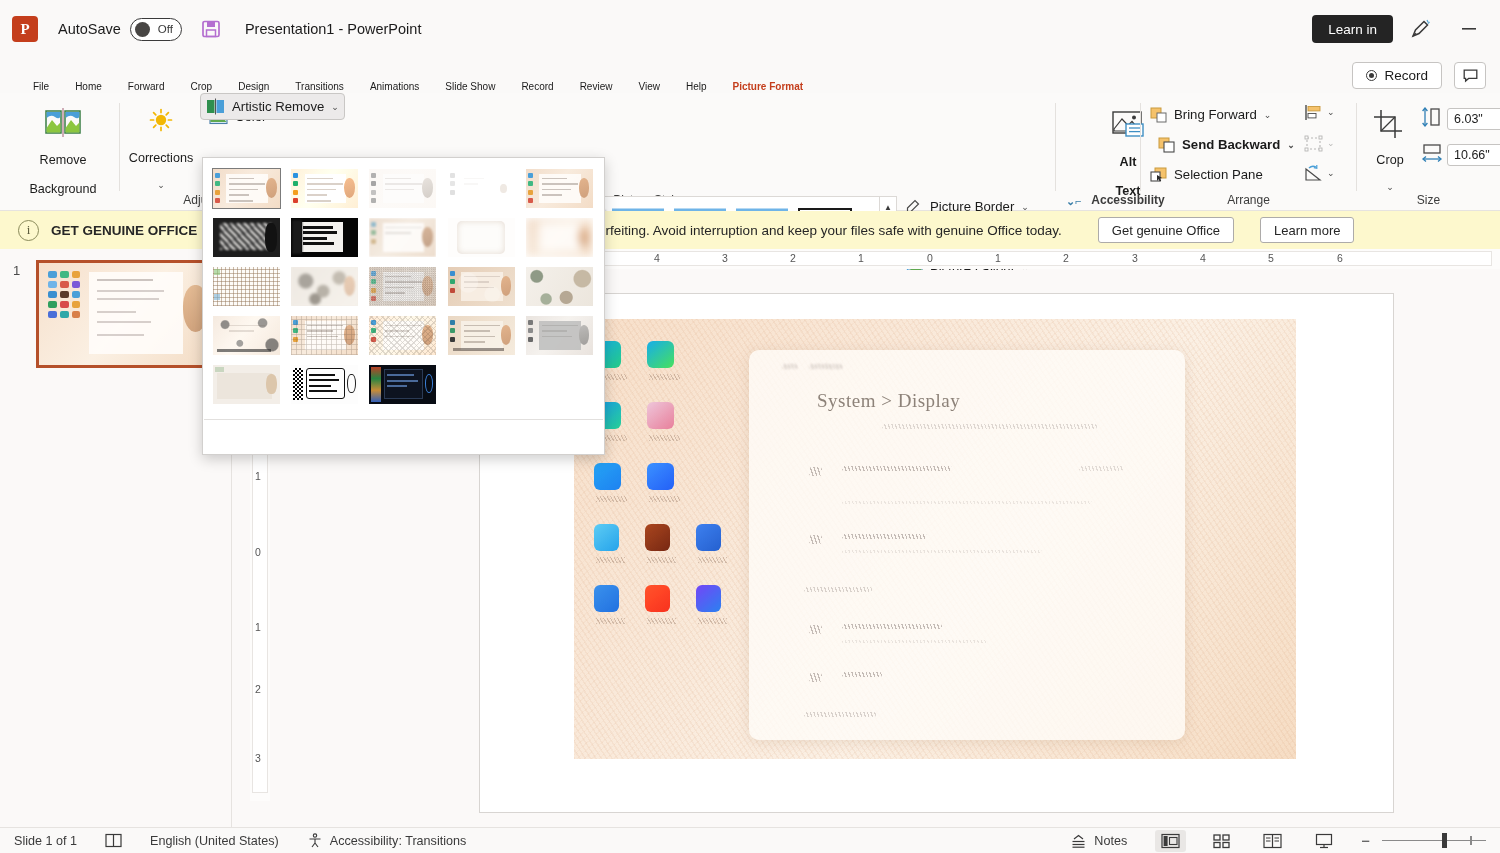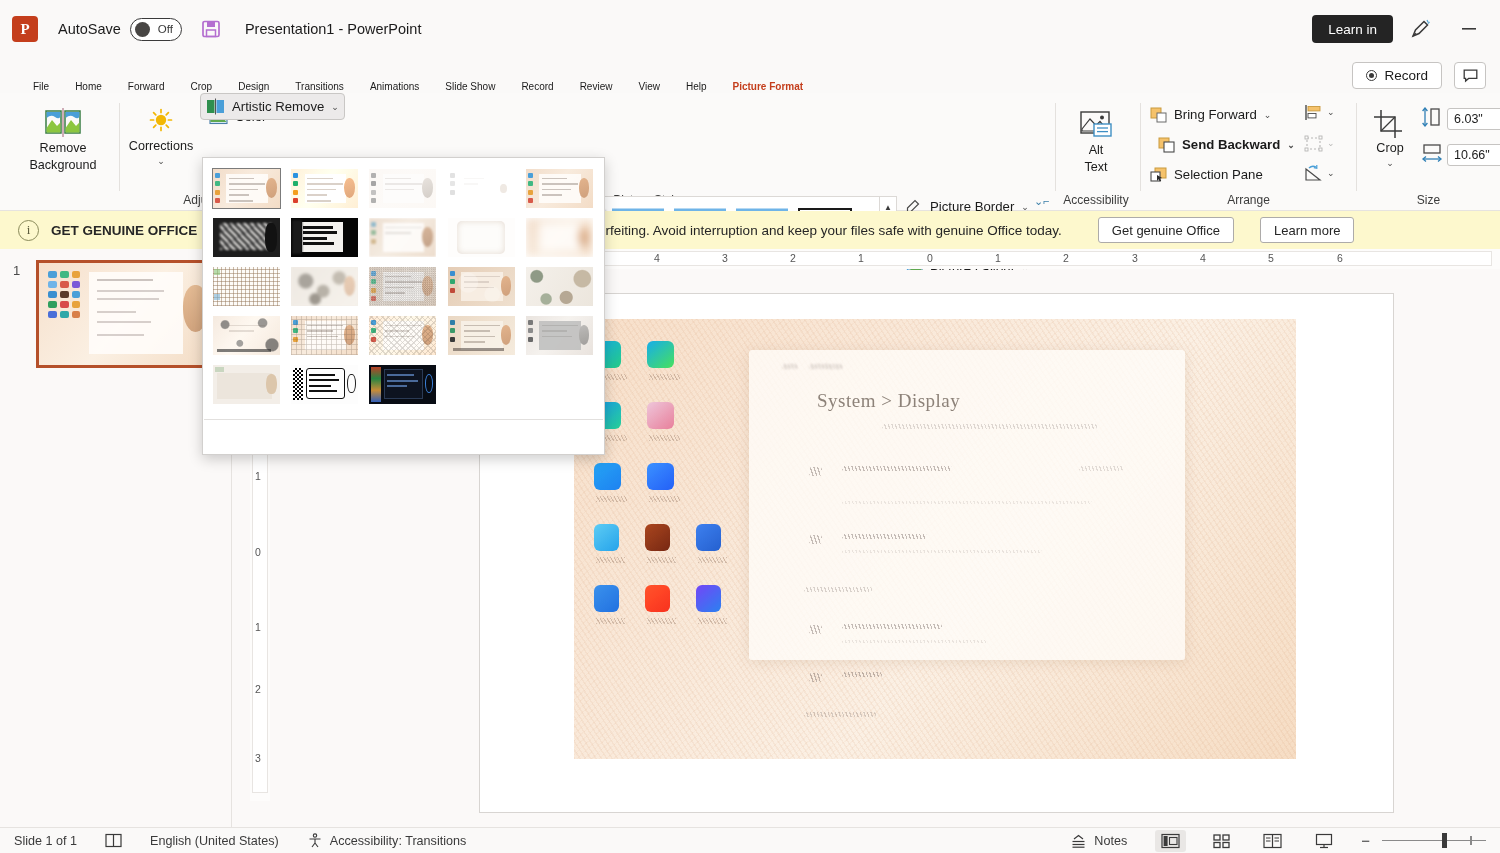--- a/index.html
+++ b/index.html
@@ -91,21 +91,21 @@
   .ribbon {
     position:absolute; left:0; top:93px; width:1500px; height:118px;
     background:#fbfaf9; border-bottom:1px solid #e6e3e0;
   }
   .grp { position:absolute; top:0; height:118px; }
   .grp-label {
     position:absolute; bottom:4px; width:100%; text-align:center;
     font-size:12px; color:#3c3c3c;
   }
   .bigbtn {
-    display:flex; flex-direction:column; align-items:center; gap:2px;
+    display:flex; flex-direction:column; align-items:center; gap:14px;
     font-size:12.6px; color:#1b1b1b; text-align:center; line-height:1.18;
     padding-top:6px;
   }
   .sep { position:absolute; top:10px; width:1px; height:88px; background:#e4e1de; }
 
   .smallrow {
     display:flex; align-items:center; gap:7px; font-size:13.2px; color:#1b1b1b;
     height:27px; padding:0 5px; white-space:nowrap;
   }
   .chev { font-size:9px; color:#4a4a4a; }
@@ -195,24 +195,24 @@
   .sk-ico-row { display:flex; gap:26px; margin-bottom:34px; padding-left:8px; }
   .sk-ico {
     width:27px; height:27px; border-radius:6px; position:relative;
     filter:blur(.55px) saturate(1.25);
   }
   .sk-ico::after {
     content:""; position:absolute; left:2px; right:-6px; bottom:-12px; height:6px;
     background:repeating-linear-gradient(60deg, rgba(120,95,80,.30) 0 1px, transparent 1px 3px);
   }
   .sk-win {
-    position:absolute; left:175px; top:31px; width:436px; height:310px;
+    position:absolute; left:175px; top:31px; width:436px; height:390px;
     background:rgba(255,252,249,.80);
     box-shadow:0 2px 14px rgba(160,120,90,.18);
-    border-radius:3px;
+    border-radius:10px;
   }
   .sk-line {
     position:absolute; height:5px; border-radius:3px;
     background:repeating-linear-gradient(72deg, rgba(110,95,90,.40) 0 1.2px, transparent 1.2px 3.4px);
   }
   .sk-title {
     position:absolute; left:68px; top:40px; font-size:19px; color:#8d8279;
     font-family:"Liberation Serif", serif; letter-spacing:.5px;
     filter:blur(.35px);
   }
@@ -533,21 +533,21 @@
           <path d="M2 12 a5 5 0 0 1 5-5" fill="none" stroke="#4a9fd8" stroke-width="1.4"></path>
           <path d="M0.5 10.5 l1.6 2.6 l2.2 -1.8" fill="none" stroke="#4a9fd8" stroke-width="1.2"></path>
         </svg>
       </span>
       <span>Picture Layout</span>
       <span class="chev">⌄</span>
     </div>
 
     <div class="sep" style="left:1055px;"></div>
 
-    <div class="grp" style="left:1056px; width:80px;">
+    <div class="grp" style="left:1088px; width:80px;font-weight:bold;">
       <div class="bigbtn" style="position:absolute; left:3px; top:10px; width:74px;">
         <span>
           <svg width="38" height="32" viewBox="0 0 38 32">
             <rect x="4" y="3" width="28" height="21" fill="none" stroke="#3a3a3a" stroke-width="1.4"></rect>
             <path d="M5 20 L13 10 L19 16.5 L23 12.5 L31 22 H5Z" fill="none" stroke="#3a3a3a" stroke-width="1.2"></path>
             <circle cx="25" cy="8.5" r="2" fill="#3a3a3a"></circle>
             <rect x="17" y="15" width="17" height="12" fill="#fff" stroke="#3f8fc4" stroke-width="1.4"></rect>
             <line x1="20" y1="19" x2="31" y2="19" stroke="#3f8fc4" stroke-width="1.3"></line>
             <line x1="20" y1="22.6" x2="31" y2="22.6" stroke="#3f8fc4" stroke-width="1.3"></line>
           </svg>

